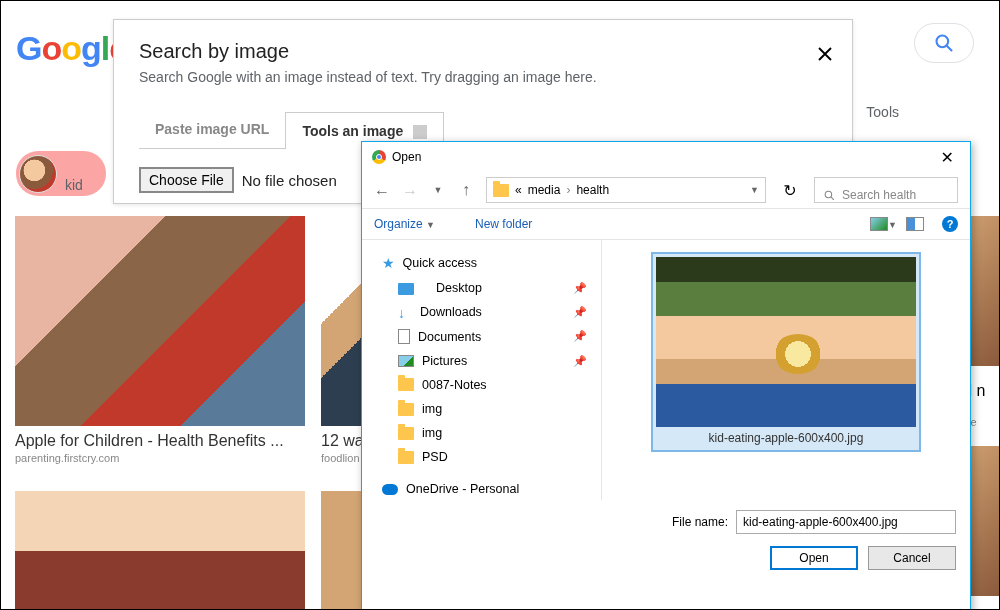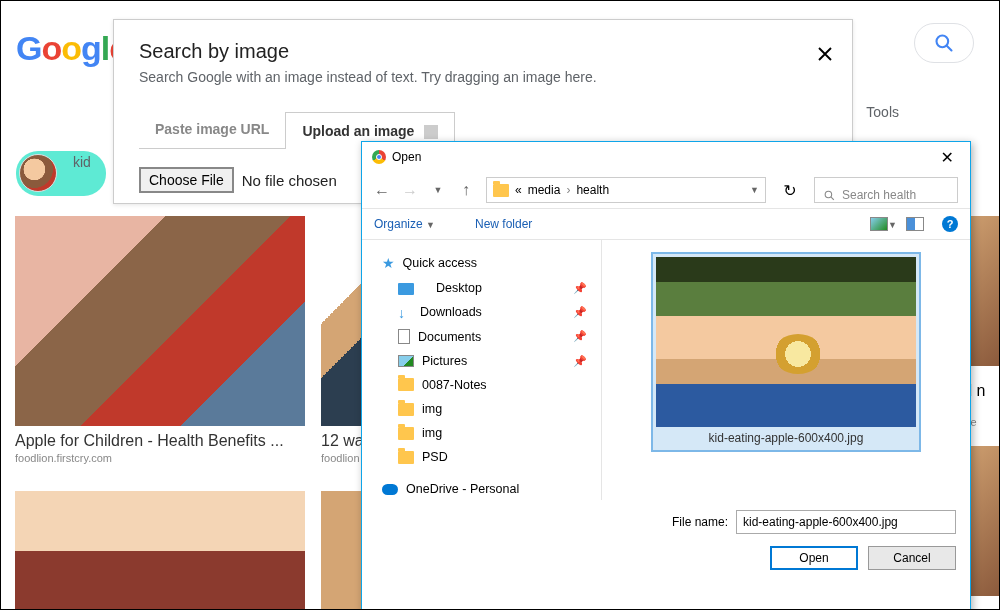--- a/index.html
+++ b/index.html
@@ -18,21 +18,21 @@
 .sbi-close{position:absolute;right:18px;top:25px;cursor:pointer}
 .sbi-close svg{width:18px;height:18px}
 .sbi-tabs{display:flex;margin-top:26px}
 .sbi-tab{padding:10px 16px;font-size:14px;color:#888;font-weight:bold}
 .sbi-tab.active{border:1px solid #ccc;border-bottom:none;color:#333;background:#fff;position:relative;top:1px}
 .sbi-tab .help{display:inline-block;width:14px;height:14px;background:#ccc;margin-left:6px;vertical-align:middle}
 .sbi-row{border-top:1px solid #ccc;padding-top:18px;display:flex;align-items:center;gap:8px}
 .choosefile{border:2px solid #888;background:#f0f0f0;padding:3px 8px;font-size:14px;cursor:pointer}
 .nofile{font-size:15px;color:#222}
 
-.chip{position:absolute;left:15px;top:150px;width:90px;height:45px;background:#5eead4;border-radius:22px;display:flex;align-items:flex-start;gap:16px;padding:3px}
+.chip{position:absolute;left:15px;top:150px;width:90px;height:45px;background:#fca5a5;border-radius:22px;display:flex;align-items:flex-end;gap:8px;padding:3px}
 .chip-img{width:38px;height:38px;border-radius:50%;background:radial-gradient(circle at 40% 40%,#f4c9a0 0 35%,#8b5a3c 36% 60%,#c0392b 61% 100%);border:1px solid #ddd}
 .chip-txt{font-size:14px;color:#5f6368}
 
 .grid{position:absolute;left:14px;top:215px;width:970px;display:flex;flex-wrap:wrap;gap:16px}
 .tile{width:290px}
 .tile-img{width:100%;height:210px;border-radius:0;background:#ddd}
 .tile-t{font-size:16px;color:#333;margin-top:6px;white-space:nowrap;overflow:hidden;text-overflow:ellipsis}
 .tile-s{font-size:11px;color:#888;margin-top:2px}
 .t1{background:linear-gradient(135deg,#e8b5a3 0 30%,#8b6548 30% 55%,#c0392b 55% 75%,#5a7a9a 75% 100%)}
 .t2{background:linear-gradient(135deg,#fff 0 40%,#d4a574 40% 60%,#2c3e50 60% 100%)}
@@ -113,40 +113,40 @@
   <div class="sbi-title">Search by image</div>
   <div class="sbi-sub">Search Google with an image instead of text. Try dragging an image here.</div>
   <div class="sbi-close">
     <svg viewBox="0 0 24 24">
         <path d="M4 4 L20 20 M20 4 L4 20" stroke="#000" stroke-width="2.5"></path>
       </svg>
   </div>
   <div class="sbi-tabs">
     <div class="sbi-tab">Paste image URL</div>
     <div class="sbi-tab active">
-      <span>Upload an image</span>
+      <span>Tools an image</span>
       <span class="help"></span>
     </div>
   </div>
   <div class="sbi-row">
     <button class="choosefile">Choose File</button>
     <span class="nofile">No file chosen</span>
   </div>
 </div>
 
 <div class="chip">
   <div class="chip-img"></div>
   <div class="chip-txt">kid</div>
 </div>
 
 <div class="grid">
   <div class="tile">
     <div class="tile-img t1"></div>
     <div class="tile-t">Apple for Children - Health Benefits ...</div>
-    <div class="tile-s">foodlion.firstcry.com</div>
+    <div class="tile-s">parenting.firstcry.com</div>
   </div>
   <div class="tile" style="width:60px;overflow:hidden">
     <div class="tile-img t2"></div>
     <div class="tile-t">12 ways</div>
     <div class="tile-s">foodlion</div>
   </div>
 </div>
 <div class="row2">
   <div class="tile">
       <div class="tile-img t3"></div>

